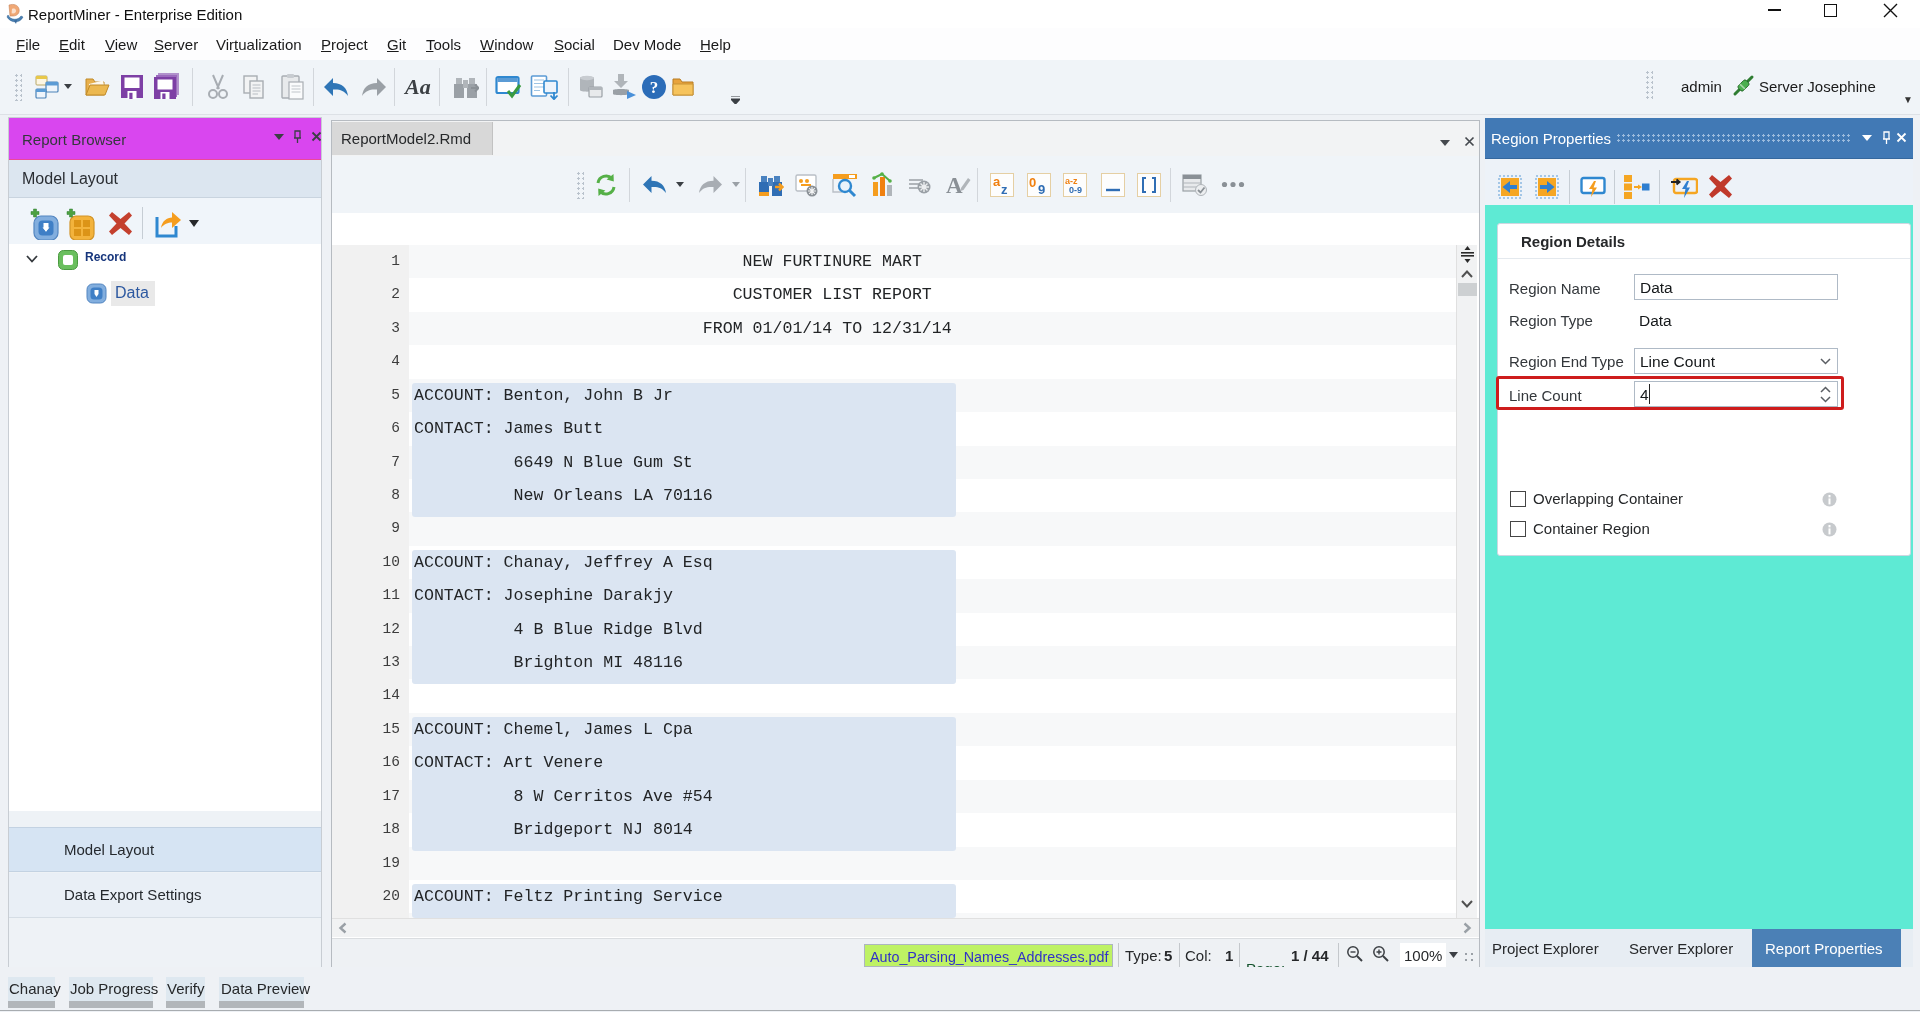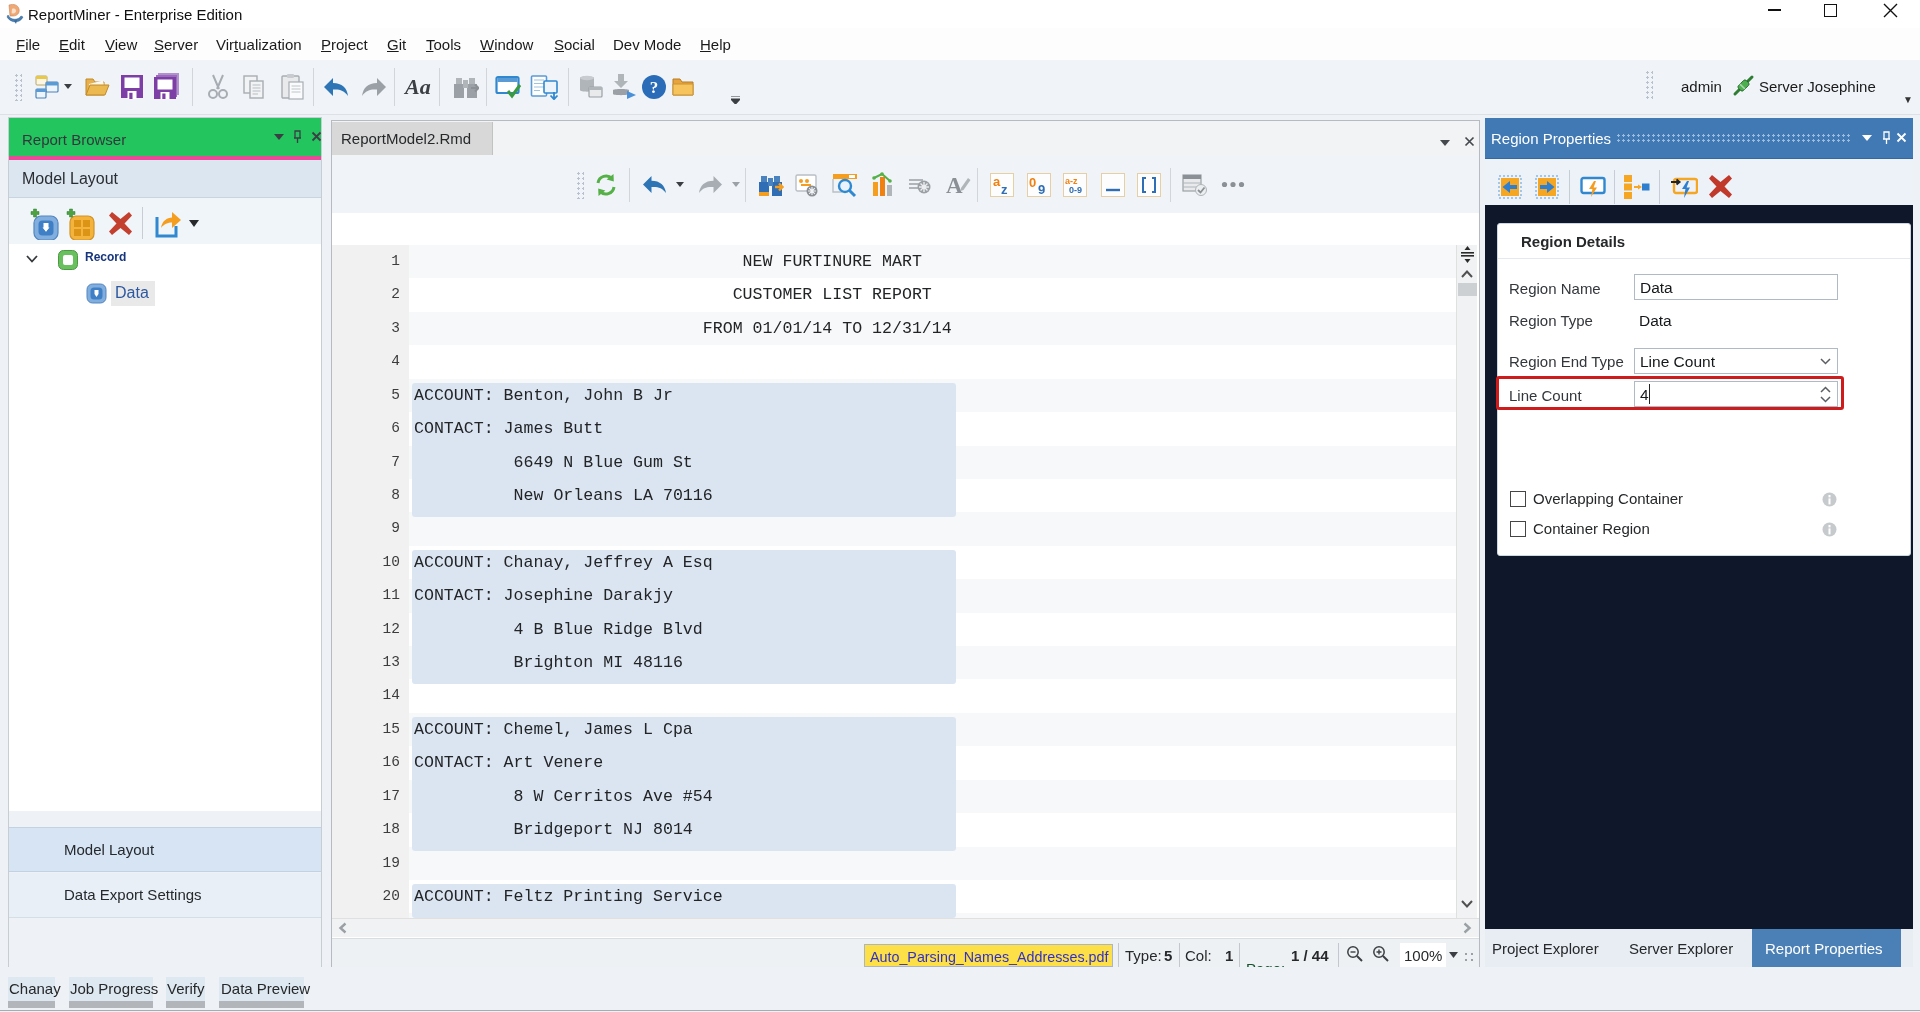--- a/index.html
+++ b/index.html
@@ -211,21 +211,21 @@
  <rect x="6" y="8" width="11" height="7" rx="2" transform="rotate(-45 11.5 11.5)" fill="#4caf50" stroke="#1b5e20" stroke-width="0.8"></rect>
  <rect x="9.2" y="8" width="1.6" height="7" transform="rotate(-45 11.5 11.5)" fill="#a5d6a7"></rect>
 </svg>
 </div>
 <div class="abs" style="left:1759px;top:78px;font-size:15px;color:#1a1a1a;">Server Josephine</div>
 <div class="abs" style="left:1903px;top:94px;font-size:10px;color:#333;">▼</div>
 <div class="abs" style="left:1645px;top:70px;width:8px;height:30px;background-image:radial-gradient(circle,#b9c2cc 1px,transparent 1.2px);background-size:5px 5px;"></div>
 
 <div class="abs" id="leftpanel" style="left:8px;top:117px;width:314px;height:850px;background:#ffffff;border:1px solid #c8cdd3;">
 
-  <div class="abs" style="left:0;top:0;width:312px;height:42px;background:#22c55e;border-bottom:4px solid #ec4899;">
+  <div class="abs" style="left:0;top:0;width:312px;height:42px;background:#d946ef;border-bottom:1px solid #ec4899;">
     <div class="abs" style="left:13px;top:13px;font-size:15px;color:#33373b;">Report Browser</div>
     <div class="abs" style="left:265px;top:16px;width:10px;height:6px;">
         <svg width="10" height="6" viewBox="0 0 10 6">
           <path d="M0 0 L10 0 L5 6 Z" fill="#3b3f44"></path>
         </svg>
       </div>
     <div class="abs" style="left:283px;top:12px;width:11px;height:14px;">
         <svg width="11" height="14" viewBox="0 0 11 14">
           <path d="M3 1 L8 1 L8 8 L3 8 Z M2 8 L9 8 M5.5 8 L5.5 13" stroke="#3b3f44" stroke-width="1.3" fill="none"></path>
         </svg>
@@ -565,21 +565,21 @@
         </svg>
       </div>
     <div class="abs" style="left:1131px;top:3px;width:9px;height:12px;">
         <svg width="9" height="12" viewBox="0 0 9 12">
           <path d="M1.5 1.5 L6.5 6 L1.5 10.5" stroke="#9aa0a6" stroke-width="2.4" fill="none"></path>
         </svg>
       </div>
   </div>
 
   <div class="abs" style="left:0;top:817px;width:1147px;height:30px;background:#eef1f4;border-top:1px solid #dadde0;">
-    <div class="abs" style="left:532px;top:5px;width:249px;height:23px;background:#fde047;border:1px solid #adb6bf;">
+    <div class="abs" style="left:532px;top:5px;width:249px;height:23px;background:#bef264;border:1px solid #adb6bf;">
       <div class="abs" style="left:5px;top:4px;font-size:14.3px;color:#3131c8;white-space:nowrap;">Auto_Parsing_Names_Addresses.pdf</div>
     </div>
     <div class="abs" style="left:786px;top:4px;width:1px;height:24px;background:#c4c8cc;"></div>
     <div class="abs" style="left:793px;top:8px;font-size:15px;color:#26282a;">Type:</div>
     <div class="abs" style="left:832px;top:8px;font-size:15px;font-weight:bold;color:#26282a;">5</div>
     <div class="abs" style="left:847px;top:4px;width:1px;height:24px;background:#c4c8cc;"></div>
     <div class="abs" style="left:853px;top:8px;font-size:15px;color:#26282a;">Col:</div>
     <div class="abs" style="left:893px;top:8px;font-size:15px;font-weight:bold;color:#26282a;">1</div>
     <div class="abs" style="left:907px;top:4px;width:1px;height:24px;background:#c4c8cc;"></div>
     <div class="abs" style="left:914px;top:21px;font-size:15px;color:#14532d;text-decoration:underline;">Page:</div>
@@ -604,21 +604,21 @@
     </div>
     <div class="abs" style="left:1117px;top:13px;width:9px;height:6px;">
         <svg width="9" height="6" viewBox="0 0 9 6">
           <path d="M0 0 L9 0 L4.5 6 Z" fill="#3b3f44"></path>
         </svg>
       </div>
     <div class="abs" style="left:1131px;top:12px;width:12px;height:12px;background-image:radial-gradient(circle,#9aa0a6 1.3px,transparent 1.5px);background-size:6px 6px;"></div>
   </div>
 </div>
 
-<div class="abs" id="rightpanel" style="left:1485px;top:118px;width:428px;height:851px;background:#0f172a;">
+<div class="abs" id="rightpanel" style="left:1485px;top:118px;width:428px;height:851px;background:#5eead4;">
 
   <div class="abs" style="left:0;top:0;width:428px;height:41px;background:#4179b5;border-bottom:1px solid #35689e;">
     <div class="abs" style="left:6px;top:12px;font-size:15px;color:#ffffff;">Region Properties</div>
     <div class="abs" style="left:131px;top:15px;width:236px;height:11px;background-image:radial-gradient(circle,#9cbbdd 1px,transparent 1.2px);background-size:5px 5px;"></div>
     <div class="abs" style="left:377px;top:17px;width:10px;height:6px;">
         <svg width="10" height="6" viewBox="0 0 10 6">
           <path d="M0 0 L10 0 L5 6 Z" fill="#ffffff"></path>
         </svg>
       </div>
     <div class="abs" style="left:396px;top:13px;width:11px;height:14px;">

